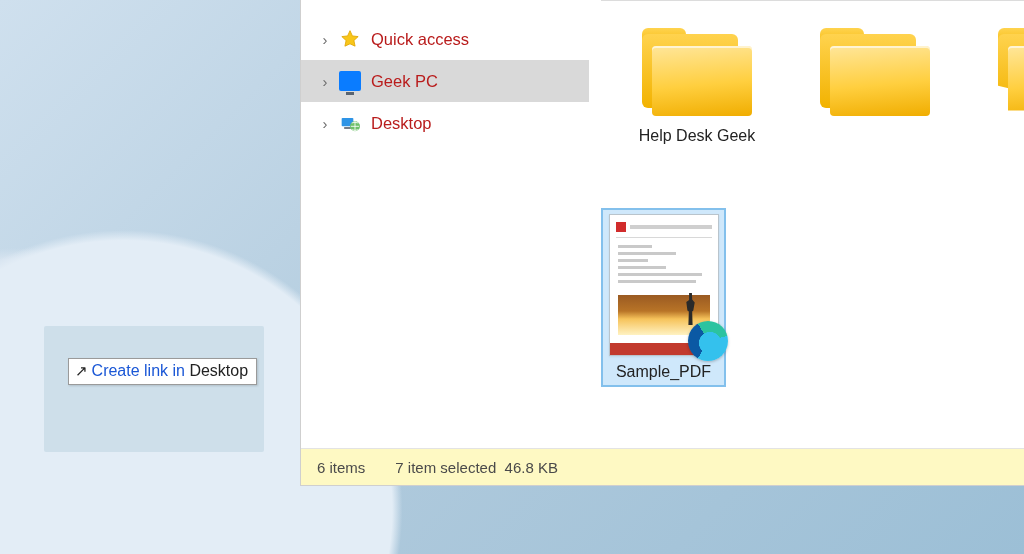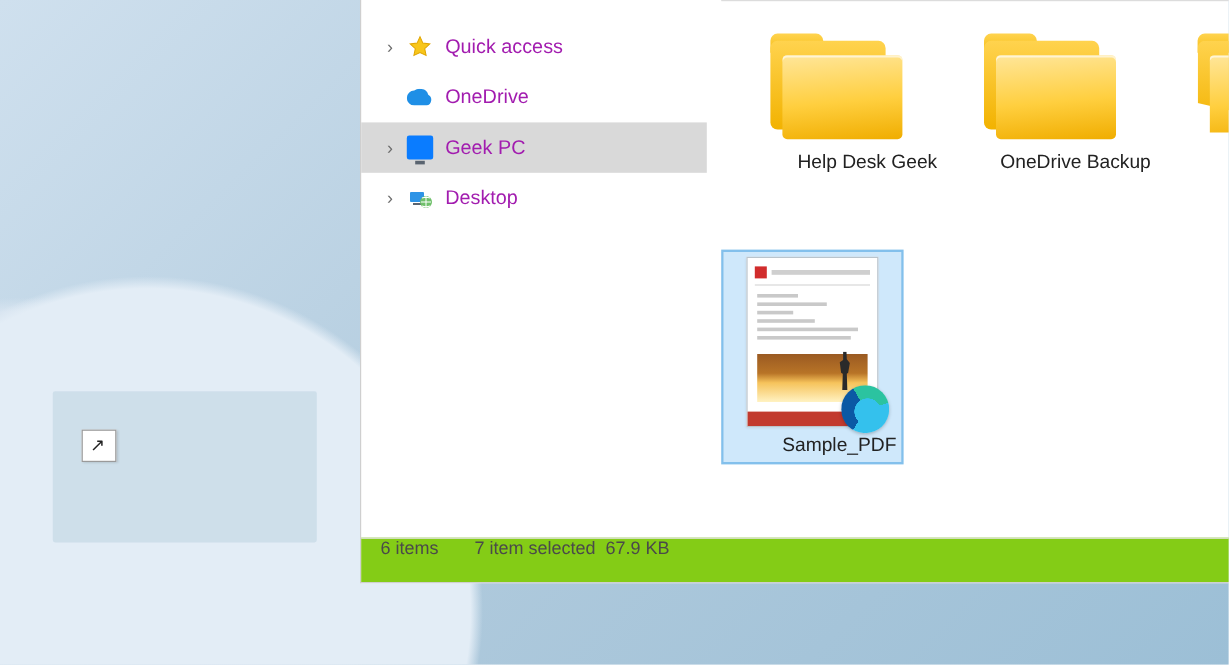--- a/index.html
+++ b/index.html
@@ -15,33 +15,33 @@
 
 .explorer{position:absolute;left:300px;top:0;right:0;bottom:68px;background:#fff;border:1px solid #cfcfcf;border-right:none;border-top:none}
 .explorer-sep{position:absolute;left:300px;right:0;top:0;height:1px;background:#dcdcdc}
 
 
 .navtree{position:absolute;left:0;top:18px;width:288px}
 .tree-item{display:flex;align-items:center;height:42px;padding-left:18px;box-sizing:border-box;cursor:default}
 .tree-item.selected{background:#d9d9d9}
 .tree-expander{width:12px;text-align:center;color:#6c6c6c;font-size:15px;margin-right:8px;user-select:none}
 .tree-icon{width:22px;height:22px;margin-right:10px;display:flex;align-items:center;justify-content:center}
-.tree-label{font-size:16.5px;color:#a21caf}
+.tree-label{font-size:16.5px;color:#b91c1c}
 
 
 .star{width:20px;height:20px}
 .onedrive-cloud{width:22px;height:14px}
 .monitor{width:20px;height:16px;border:2px solid #0a7cff;background:#0a7cff;border-radius:2px;position:relative}
 .monitor::after{content:"";position:absolute;left:5px;right:5px;height:3px;bottom:-6px;background:#5a6470}
 .globe-pc{width:20px;height:20px;position:relative}
 
 
 .content{position:absolute;left:288px;top:10px;right:0;bottom:38px;overflow:hidden}
 .tiles{position:absolute;left:14px;top:0;right:0}
-.tile{position:absolute;width:168px;text-align:right}
+.tile{position:absolute;width:168px;text-align:center}
 .tile .cap{margin-top:6px;font-size:16px;color:#222;line-height:1.2}
 .tile.sel{outline:2px solid #83c0ec;background:#cfe8fb;padding:4px;box-sizing:border-box}
 
 
 .folder-icon{width:118px;height:92px;margin:0 auto;position:relative}
 .folder-back{position:absolute;left:4px;top:6px;width:96px;height:74px;border-radius:6px;background:linear-gradient(#ffd34e,#f2b200)}
 .folder-tab{position:absolute;left:4px;top:0;width:44px;height:16px;border-radius:6px 6px 0 0;background:linear-gradient(#ffd34e,#f6bd14)}
 .folder-front{position:absolute;left:14px;top:18px;width:100px;height:70px;border-radius:4px;background:linear-gradient(175deg,#ffe69a 0%,#ffcf3f 55%,#f0ad00 100%);box-shadow:inset 0 2px 0 rgba(255,255,255,.6)}
 .folder-icon.cut .folder-front{clip-path:polygon(0 0,100% 0,100% 92%,0 92%)}
 .folder-icon.cut .folder-back{clip-path:polygon(0 0,100% 0,100% 100%,0 70%)}
@@ -56,21 +56,21 @@
 .pdf-lines i{display:block;height:3px;background:#c9c9c9;margin-bottom:4px}
 .pdf-img{position:absolute;left:8px;right:8px;top:80px;height:40px;background:linear-gradient(#9a5a22,#b87427 40%,#f6c35b 60%,#fff2c2)}
 .pdf-sil{position:absolute;right:20px;top:78px;width:14px;height:32px;background:#2a2a2a;clip-path:polygon(40% 0,60% 0,62% 20%,80% 30%,70% 55%,62% 58%,65% 100%,35% 100%,38% 58%,28% 55%,20% 28%,40% 22%)}
 .pdf-foot{position:absolute;left:0;right:0;bottom:0;height:12px;background:#c23a2e}
 .edge-badge{position:absolute;right:-10px;bottom:-6px;width:40px;height:40px;border-radius:50%;background:
   radial-gradient(circle at 55% 55%,#34c1ed 0 35%,transparent 36%),
   conic-gradient(from 210deg,#0b59a4 0deg 120deg,#2bc3a0 120deg 225deg,#34c1ed 225deg 360deg);
   box-shadow:0 1px 3px rgba(0,0,0,.25)}
 
 
-.status{position:absolute;left:0;right:0;bottom:0;height:36px;border-top:1px solid #e3e3e3;background:#84cc16;display:flex;align-items:flex-start;padding-left:16px;gap:30px;color:#4a4a4a;font-size:15px}
+.status{position:absolute;left:0;right:0;bottom:0;height:36px;border-top:1px solid #e3e3e3;background:#fef9c3;display:flex;align-items:center;padding-left:16px;gap:30px;color:#4a4a4a;font-size:15px}
 
 
 .drag-tip{position:absolute;left:68px;top:358px;background:#fff;border:1px solid #9a9a9a;padding:3px 8px 4px 6px;font-size:16px;display:flex;align-items:center;gap:4px;box-shadow:1px 1px 2px rgba(0,0,0,.15)}
 .drag-tip .arrow-glyph{font-size:15px;color:#222}
 .drag-tip .blue{color:#1a57d6}
 .drag-tip .black{color:#222}
 
 
 .anno-arrow{position:absolute;left:310px;top:208px;width:360px;height:200px;pointer-events:none}
 </style>
@@ -86,46 +86,40 @@
     <defs>
       <marker id="ah" viewBox="0 0 20 20" refX="4" refY="10" markerWidth="14" markerHeight="14" orient="auto">
         <path d="M0 10 L20 0 L14 10 L20 20 Z" fill="#ef3b2c"></path>
       </marker>
     </defs>
     <line x1="350" y1="22" x2="18" y2="158" stroke="#ef3b2c" stroke-width="11" marker-end="url(#ah)"></line>
   </svg>
 
   <div class="drag-tip">
     <span class="arrow-glyph">↗</span>
+    <span>
+      <span class="blue">Create link in </span><span class="black">Desktop</span>
+    </span>
   </div>
 
   <div class="explorer">
     <div class="explorer-sep"></div>
 
     <div class="navtree">
 
       <div class="tree-item">
         <span class="tree-expander">›</span>
         <span class="tree-icon">
           <svg class="star" viewBox="0 0 24 24">
               <path fill="#f8c61a" stroke="#e0a500" stroke-width="1" d="M12 2l2.9 6.3 6.9.8-5.1 4.7 1.4 6.8L12 17.8 5.9 20.6l1.4-6.8L2.2 9.1l6.9-.8z"></path>
             </svg>
         </span>
         <span class="tree-label">Quick access</span>
       </div>
 
-      <div class="tree-item">
-        <span class="tree-expander" style="visibility:hidden">›</span>
-        <span class="tree-icon">
-          <svg class="onedrive-cloud" viewBox="0 0 32 20">
-              <path fill="#1f8fe6" d="M9 20a9 9 0 0 1 0-18 10 10 0 0 1 9-2 9 9 0 0 1 8 7 7 7 0 0 1-2 13z"></path>
-            </svg>
-        </span>
-        <span class="tree-label">OneDrive</span>
-      </div>
 
       <div class="tree-item selected">
         <span class="tree-expander">›</span>
         <span class="tree-icon">
             <span class="monitor"></span>
           </span>
         <span class="tree-label">Geek PC</span>
       </div>
 
       <div class="tree-item">
@@ -153,32 +147,31 @@
           </div>
           <div class="cap">Help Desk Geek</div>
         </div>
 
         <div class="tile" style="left:188px;top:18px">
           <div class="folder-icon">
             <div class="folder-tab"></div>
               <div class="folder-back"></div>
               <div class="folder-front"></div>
           </div>
-          <div class="cap">OneDrive Backup</div>
         </div>
 
         <div class="tile" style="left:366px;top:18px">
           <div class="folder-icon cut">
             <div class="folder-tab"></div>
               <div class="folder-back"></div>
               <div class="folder-front"></div>
           </div>
         </div>
 
-        <div class="tile sel" style="left:0px;top:200px;width:148px">
+        <div class="tile sel" style="left:0px;top:200px;width:121px">
           <div class="pdf-thumb">
             <div class="pdf-head">
                 <span class="sq"></span>
                 <span class="ln"></span>
               </div>
             <div class="pdf-rule"></div>
             <div class="pdf-lines">
               <i style="width:34px"></i>
                 <i style="width:58px"></i>
                 <i style="width:30px"></i>
@@ -193,18 +186,18 @@
           </div>
           <div class="cap">Sample_PDF</div>
         </div>
 
       </div>
     </div>
 
     <div class="status">
       <span>6 items</span>
       <span>
-        <span>7 item selected</span>&nbsp;&nbsp;<span>67.9 KB</span>
+        <span>7 item selected</span>&nbsp;&nbsp;<span>46.8 KB</span>
       </span>
     </div>
 
   </div>
 </div>
 
 </body></html>

